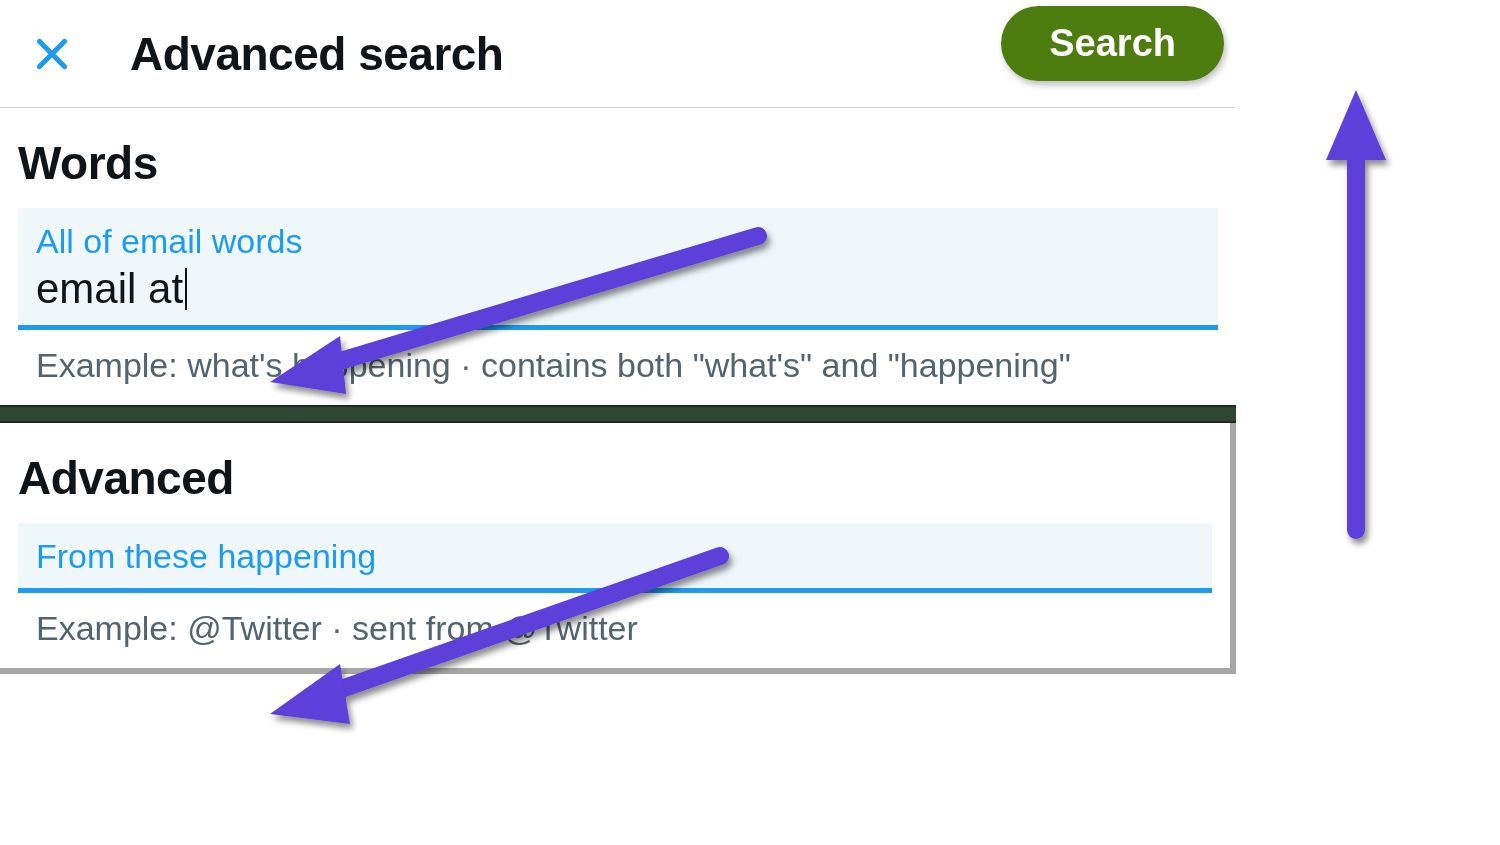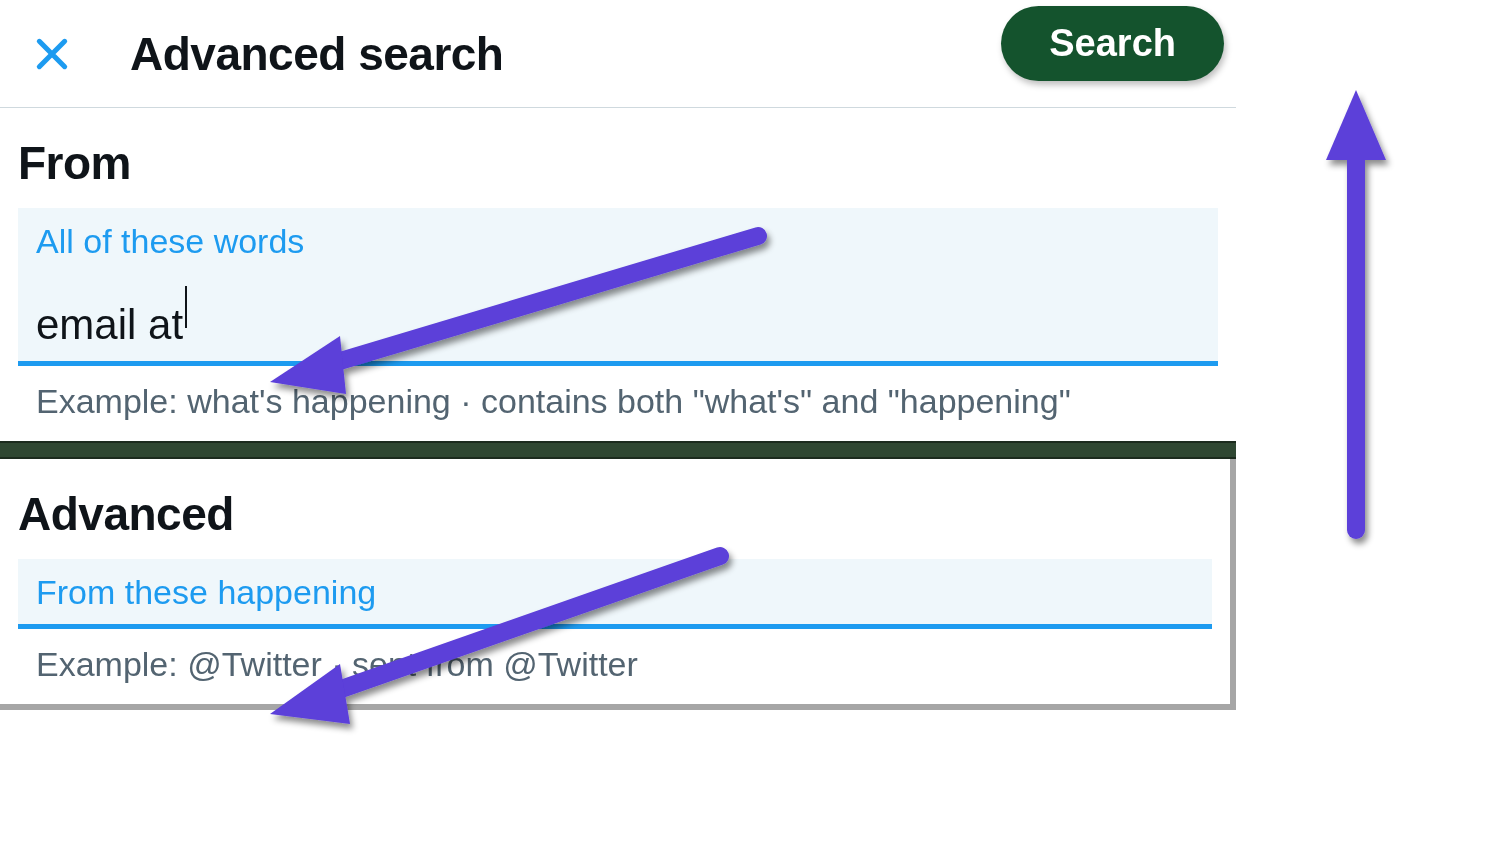--- a/index.html
+++ b/index.html
@@ -39,21 +39,21 @@
   .close-x svg { width: 38px; height: 38px; }
   .header-title {
     font-size: 46px;
     font-weight: 800;
     letter-spacing: -0.5px;
   }
   .search-btn {
     position: absolute;
     right: 12px;
     top: 6px;
-    background: #14532d;
+    background: #4d7c0f;
     color: #ffffff;
     border: none;
     border-radius: 9999px;
     font-size: 38px;
     font-weight: 700;
     padding: 16px 48px;
     cursor: pointer;
     box-shadow: 2px 4px 6px rgba(0,0,0,0.25);
   }
 
@@ -81,21 +81,20 @@
   }
   .field-input {
     border: none;
     background: transparent;
     outline: none;
     font-size: 42px;
     width: 100%;
     color: #0f1419;
     font-family: inherit;
     padding: 2px 0;
-    margin-top: 36px;
   }
   .example-text {
     color: #536471;
     font-size: 34px;
     padding: 16px 18px 20px 36px;
   }
 
   
   .strip {
     height: 18px;
@@ -138,23 +137,23 @@
     <div class="close-x">
       <svg viewBox="0 0 24 24">
         <path d="M4 4 L20 20 M20 4 L4 20" stroke="#1d9bf0" stroke-width="3.2" stroke-linecap="round" fill="none"></path>
       </svg>
     </div>
     <div class="header-title">Advanced search</div>
     <button class="search-btn">Search</button>
   </div>
 
   <div>
-    <div class="section-heading">From</div>
+    <div class="section-heading">Words</div>
     <div class="field">
-      <div class="field-label">All of these words</div>
+      <div class="field-label">All of email words</div>
       <div style="display:flex;align-items:center;">
         <span class="field-input" style="width:auto;flex:0 0 auto;">email at</span>
           <span class="caret"></span>
       </div>
     </div>
     <div class="example-text">Example: what's happening · contains both "what's" and "happening"</div>
   </div>
 
   <div class="strip"></div>
 

